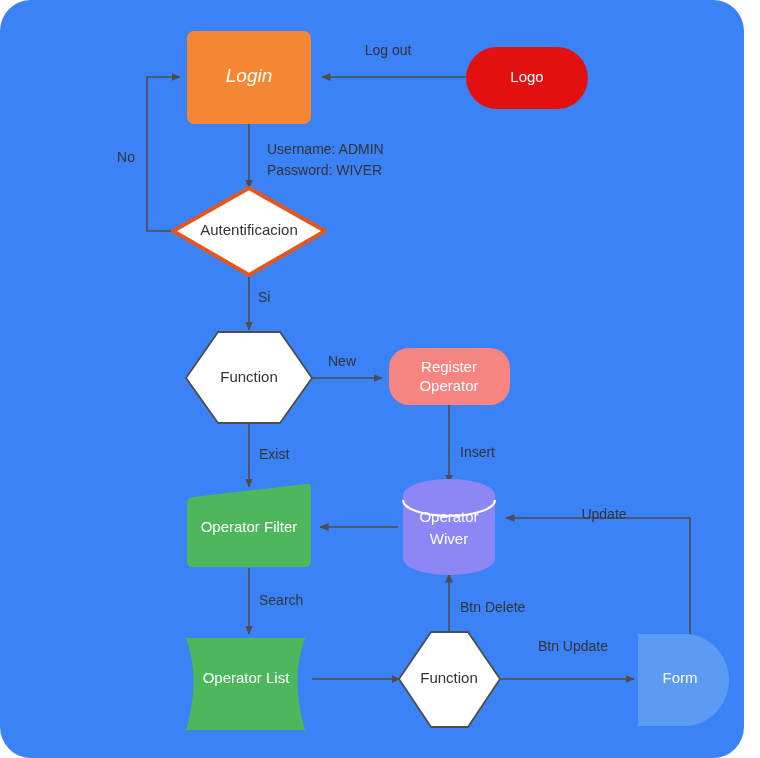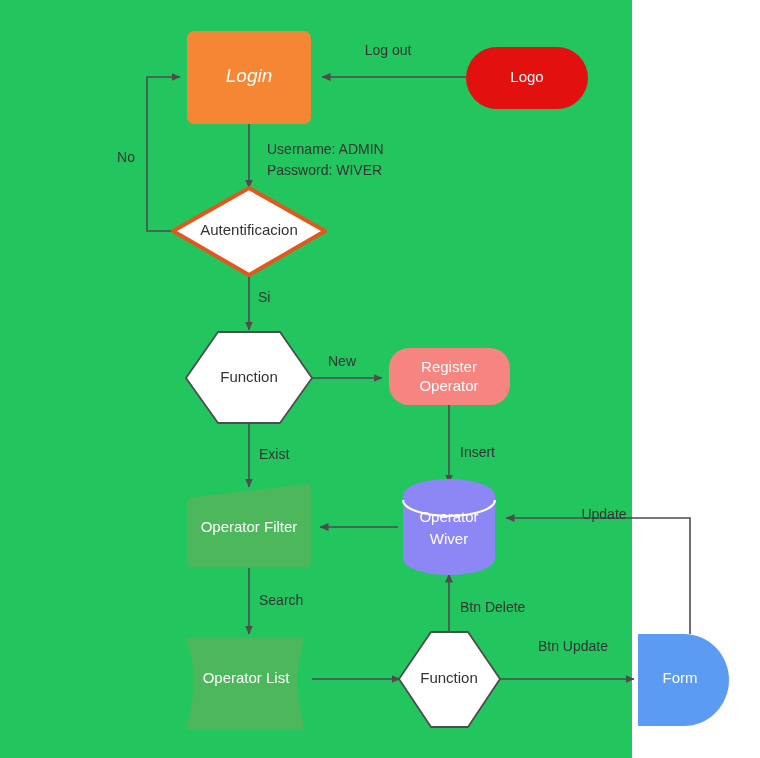--- a/index.html
+++ b/index.html
@@ -8,23 +8,24 @@
     background: #ffffff;
   }
   body {
     width: 760px;
     height: 758px;
     font-family: "Liberation Sans", sans-serif;
     overflow: hidden;
   }
   #diagram-root {
     position: relative;
-    width: 632px;
+    width: 744px;
     height: 758px;
-    background: #22c55e;
+    background: #3b82f6;
+    border-radius: 31px;
   }
   svg#flow {
     position: absolute;
     top: 0;
     left: 0;
     width: 760px;
     height: 758px;
   }
   .node-label {
     font-family: "Liberation Sans", sans-serif;

